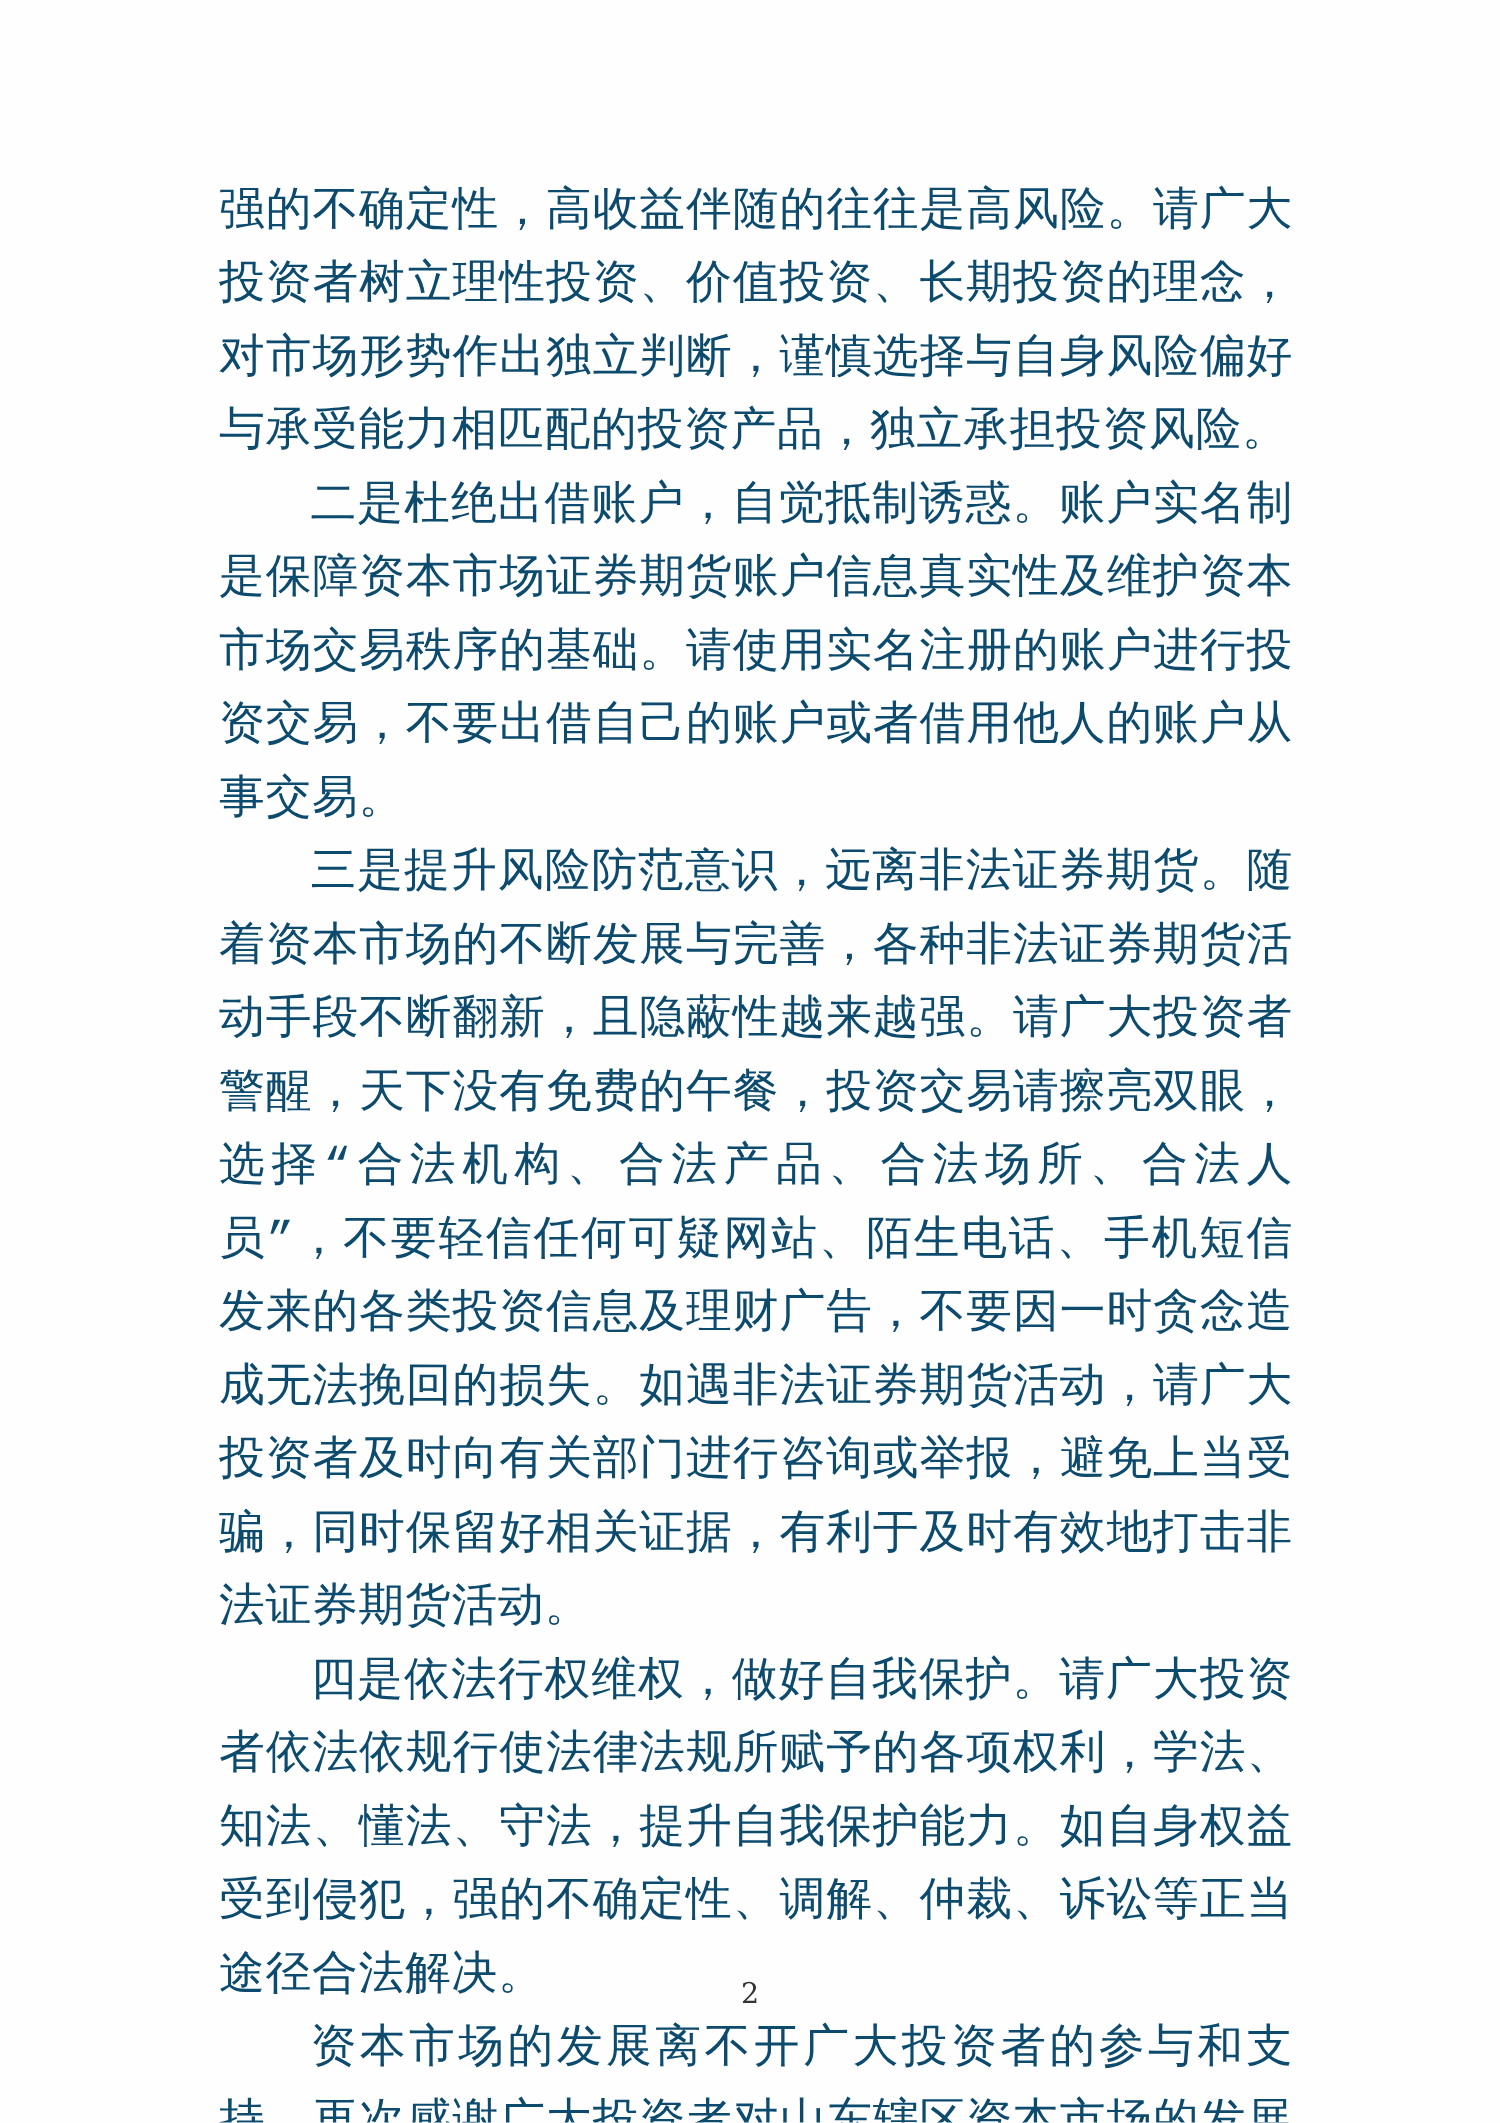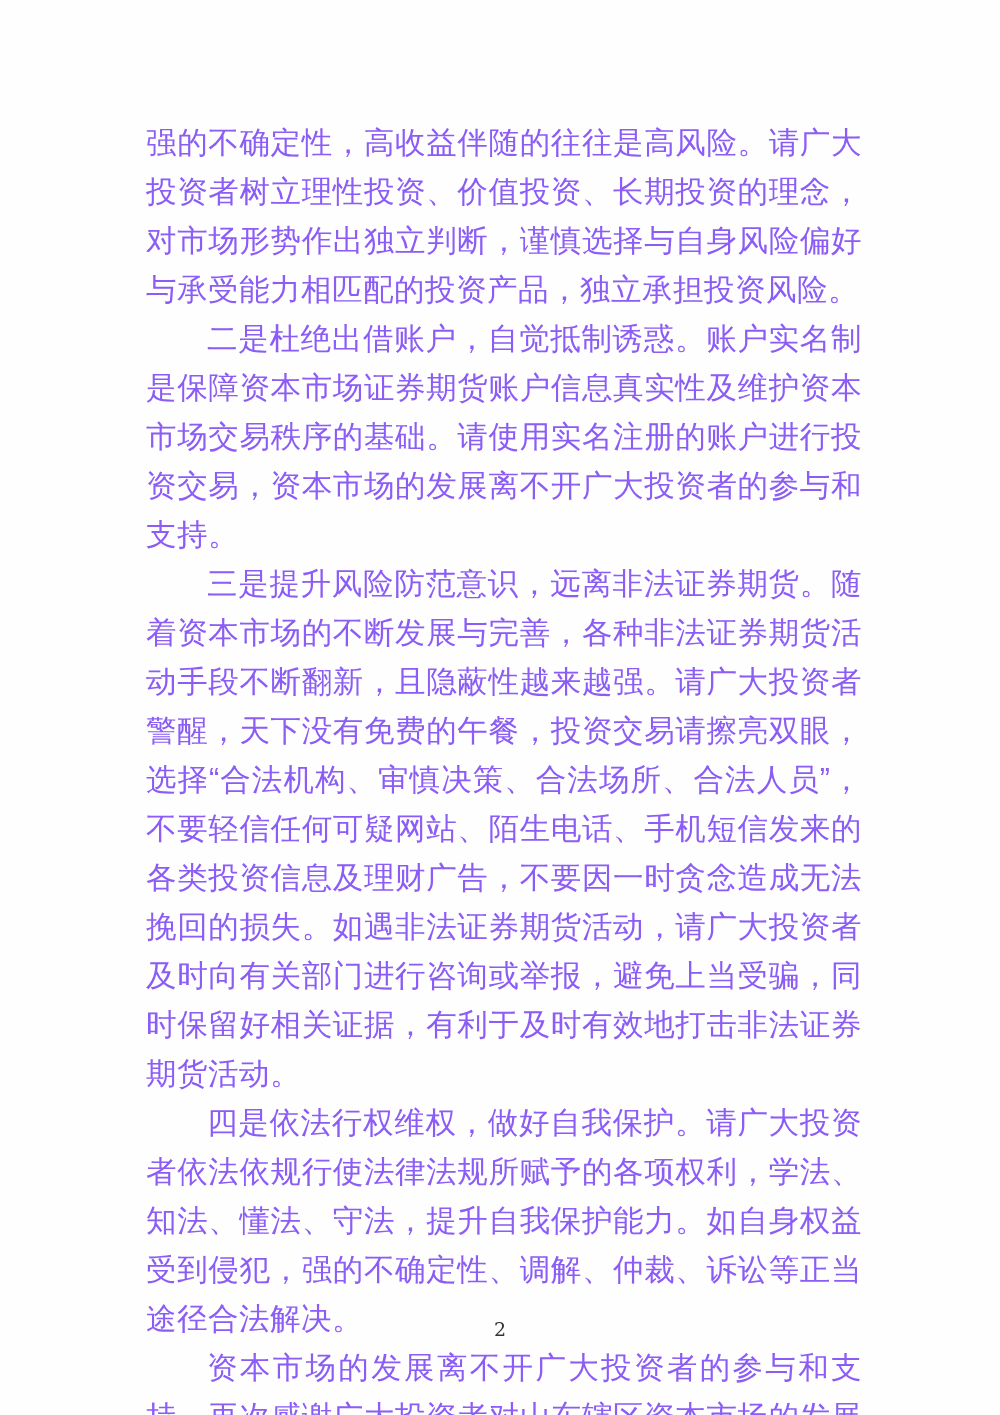--- a/index.html
+++ b/index.html
@@ -27,22 +27,22 @@
     top: 118px;
     width: 716px;
   }
   .para {
     font-size: 30.5px;
     line-height: 49px;
     letter-spacing: 0.5px;
     text-align: justify;
     text-justify: inter-character;
     margin: 0 0 0 0;
-    font-family: Liberation Sans, sans-serif;
-    color: #8b5cf6;
+    font-family: Liberation Mono, monospace;
+    color: #0c4a6e;
     white-space: pre-wrap;
   }
   .indent {
     text-indent: 61px;
   }
   .page-number {
     position: absolute;
     left: 0;
     right: 0;
     top: 1318px;
@@ -51,19 +51,19 @@
     color: #333333;
     font-family: "DejaVu Serif", serif;
   }
 </style>
 </head>
 <body>
 
 <div class="page">
   <div class="content">
     <p class="para">强的不确定性，高收益伴随的往往是高风险。请广大投资者树立理性投资、价值投资、长期投资的理念，对市场形势作出独立判断，谨慎选择与自身风险偏好与承受能力相匹配的投资产品，独立承担投资风险。</p>
-    <p class="para indent">二是杜绝出借账户，自觉抵制诱惑。账户实名制是保障资本市场证券期货账户信息真实性及维护资本市场交易秩序的基础。请使用实名注册的账户进行投资交易，资本市场的发展离不开广大投资者的参与和支持。</p>
-    <p class="para indent">三是提升风险防范意识，远离非法证券期货。随着资本市场的不断发展与完善，各种非法证券期货活动手段不断翻新，且隐蔽性越来越强。请广大投资者警醒，天下没有免费的午餐，投资交易请擦亮双眼，选择“合法机构、审慎决策、合法场所、合法人员”，不要轻信任何可疑网站、陌生电话、手机短信发来的各类投资信息及理财广告，不要因一时贪念造成无法挽回的损失。如遇非法证券期货活动，请广大投资者及时向有关部门进行咨询或举报，避免上当受骗，同时保留好相关证据，有利于及时有效地打击非法证券期货活动。</p>
+    <p class="para indent">二是杜绝出借账户，自觉抵制诱惑。账户实名制是保障资本市场证券期货账户信息真实性及维护资本市场交易秩序的基础。请使用实名注册的账户进行投资交易，不要出借自己的账户或者借用他人的账户从事交易。</p>
+    <p class="para indent">三是提升风险防范意识，远离非法证券期货。随着资本市场的不断发展与完善，各种非法证券期货活动手段不断翻新，且隐蔽性越来越强。请广大投资者警醒，天下没有免费的午餐，投资交易请擦亮双眼，选择“合法机构、合法产品、合法场所、合法人员”，不要轻信任何可疑网站、陌生电话、手机短信发来的各类投资信息及理财广告，不要因一时贪念造成无法挽回的损失。如遇非法证券期货活动，请广大投资者及时向有关部门进行咨询或举报，避免上当受骗，同时保留好相关证据，有利于及时有效地打击非法证券期货活动。</p>
     <p class="para indent">四是依法行权维权，做好自我保护。请广大投资者依法依规行使法律法规所赋予的各项权利，学法、知法、懂法、守法，提升自我保护能力。如自身权益受到侵犯，强的不确定性、调解、仲裁、诉讼等正当途径合法解决。</p>
     <p class="para indent">资本市场的发展离不开广大投资者的参与和支持。再次感谢广大投资者对山东辖区资本市场的发展做出的积极贡献，希望广大投资者牢固树立风险防范意识，审慎决策，理</p>
   </div>
   <div class="page-number">2</div>
 </div>
 
 </body></html>

